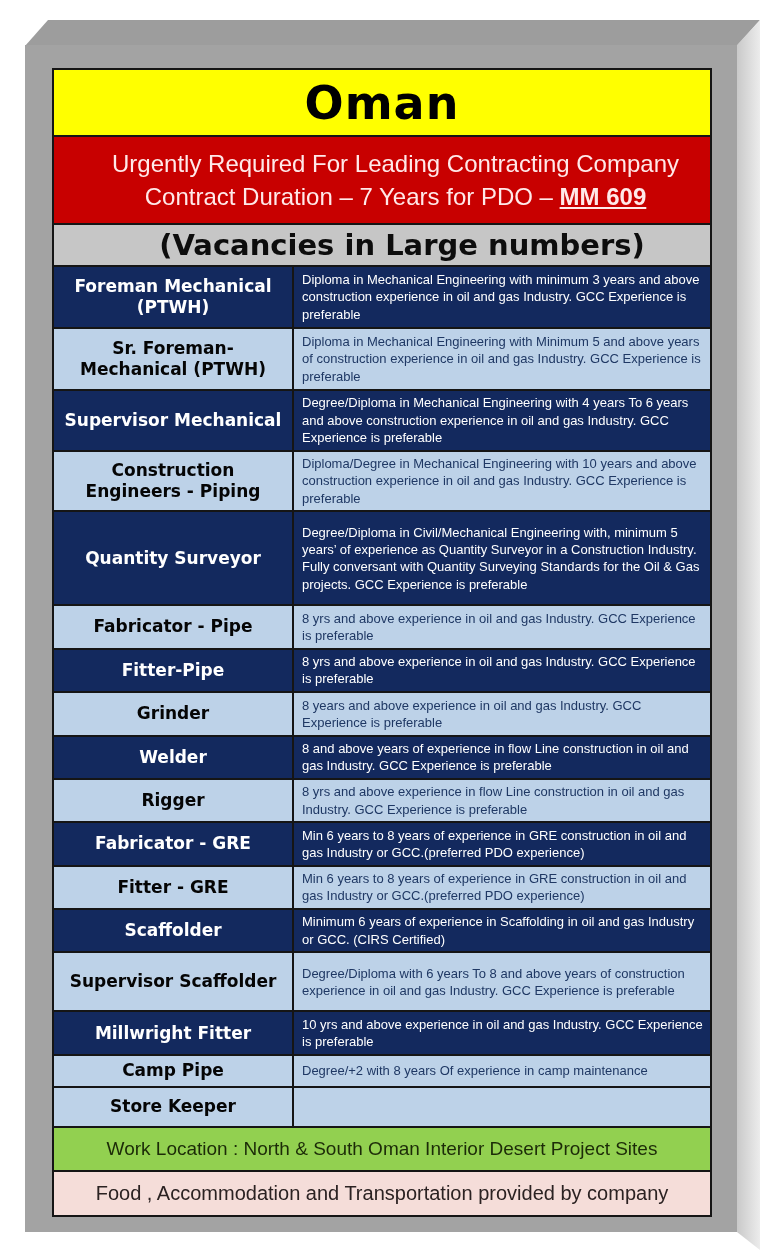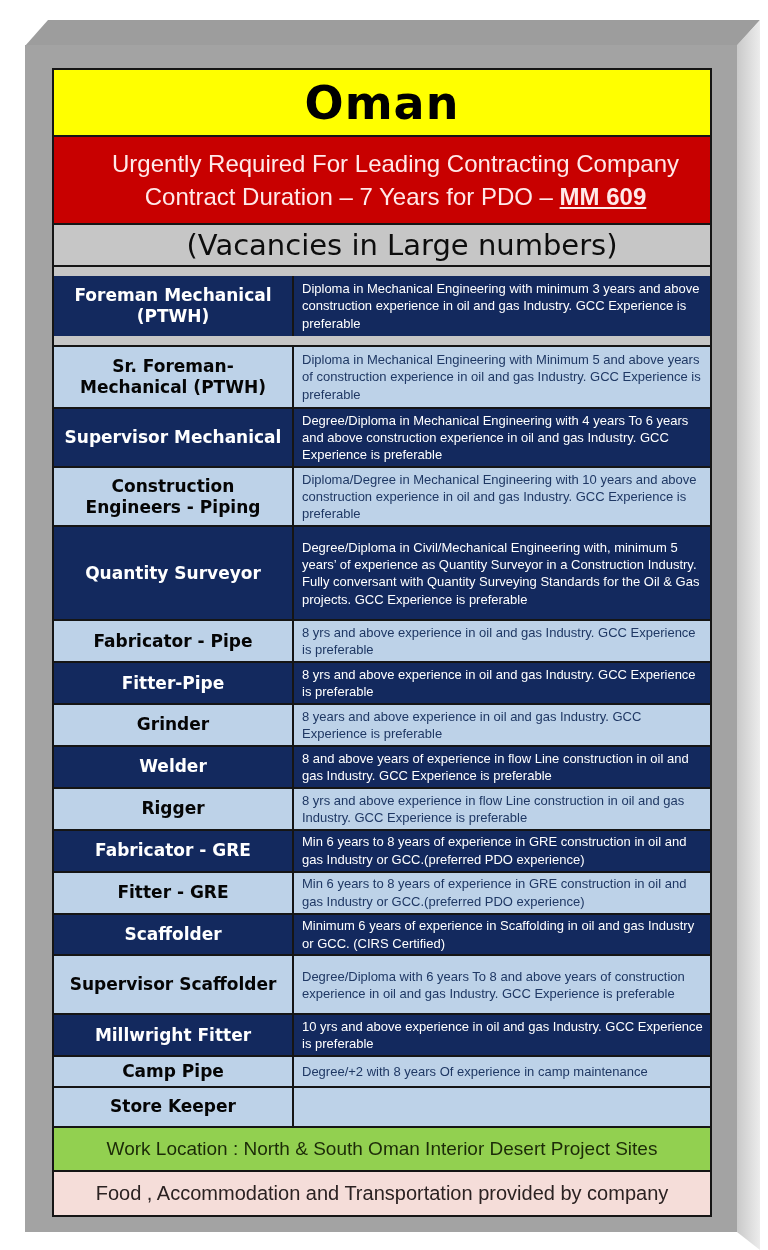--- a/index.html
+++ b/index.html
@@ -41,21 +41,21 @@
   .band-red {
     height:86px; background:var(--banner-red, #c80000);
     border-bottom:2px solid #151515;
     flex-direction:column; justify-content:center; gap:5px;
     color:#ffe9e9; font-size:24px;
   }
   .band-red .line { line-height:1.15;margin-left:27px; }
   .ref-code { font-weight:bold; text-decoration:underline; }
   .band-gray {
     height:40px; background:#c6c6c6; border-bottom:2px solid #151515;
-    font-size:29px; font-weight:normal; color:#0d0d0d;
+    font-size:29px; font-weight:bold; color:#0d0d0d;
     font-family:"DejaVu Sans", sans-serif;
     padding-left:40px;
   }
   
   .jobs { flex:1 1 auto; display:flex; flex-direction:column; min-height:0; }
   .job-row { display:flex; flex:1 0 auto; }
   .job-row + .job-row { border-top:2px solid #151515; }
   .job-title {
     flex:0 0 240px; width:240px; box-sizing:border-box;
     border-right:2px solid #151515;
@@ -67,21 +67,21 @@
     flex:1 1 auto; box-sizing:border-box;
     display:flex; align-items:center;
     font-size:13px; line-height:1.33; padding:2px 4px 2px 8px; text-align:left;border-radius:19px;
   }
   .job-row.dark { background:var(--row-dark-navy, #13295e); }
   .job-row.dark .job-title, .job-row.dark .job-req { color:#ffffff; }
   .job-row.light { background:var(--row-light-blue, #bdd2e8); }
   .job-row.light .job-title { color:#050505; }
   .job-row.light .job-req { color:#1f3864; }
   
-  .job-row:nth-child(1), .job-row:nth-child(2) { min-height:60px;margin-top:9px; }
+  .job-row:nth-child(1), .job-row:nth-child(2) { min-height:60px; }
   .job-row:nth-child(3), .job-row:nth-child(4) { min-height:57px; }
   .job-row:nth-child(5)  { min-height:92px; }
   .job-row:nth-child(6), .job-row:nth-child(7), .job-row:nth-child(8),
   .job-row:nth-child(9), .job-row:nth-child(10), .job-row:nth-child(11),
   .job-row:nth-child(12), .job-row:nth-child(13) { min-height:38px; }
   .job-row:nth-child(14) { min-height:57px; }
   .job-row:nth-child(15) { min-height:39px; }
   .job-row:nth-child(16) { min-height:27px; }
   .job-row:nth-child(17) { min-height:38px; }
   .job-row:nth-child(18) { min-height:27px;padding-left:41px; }

